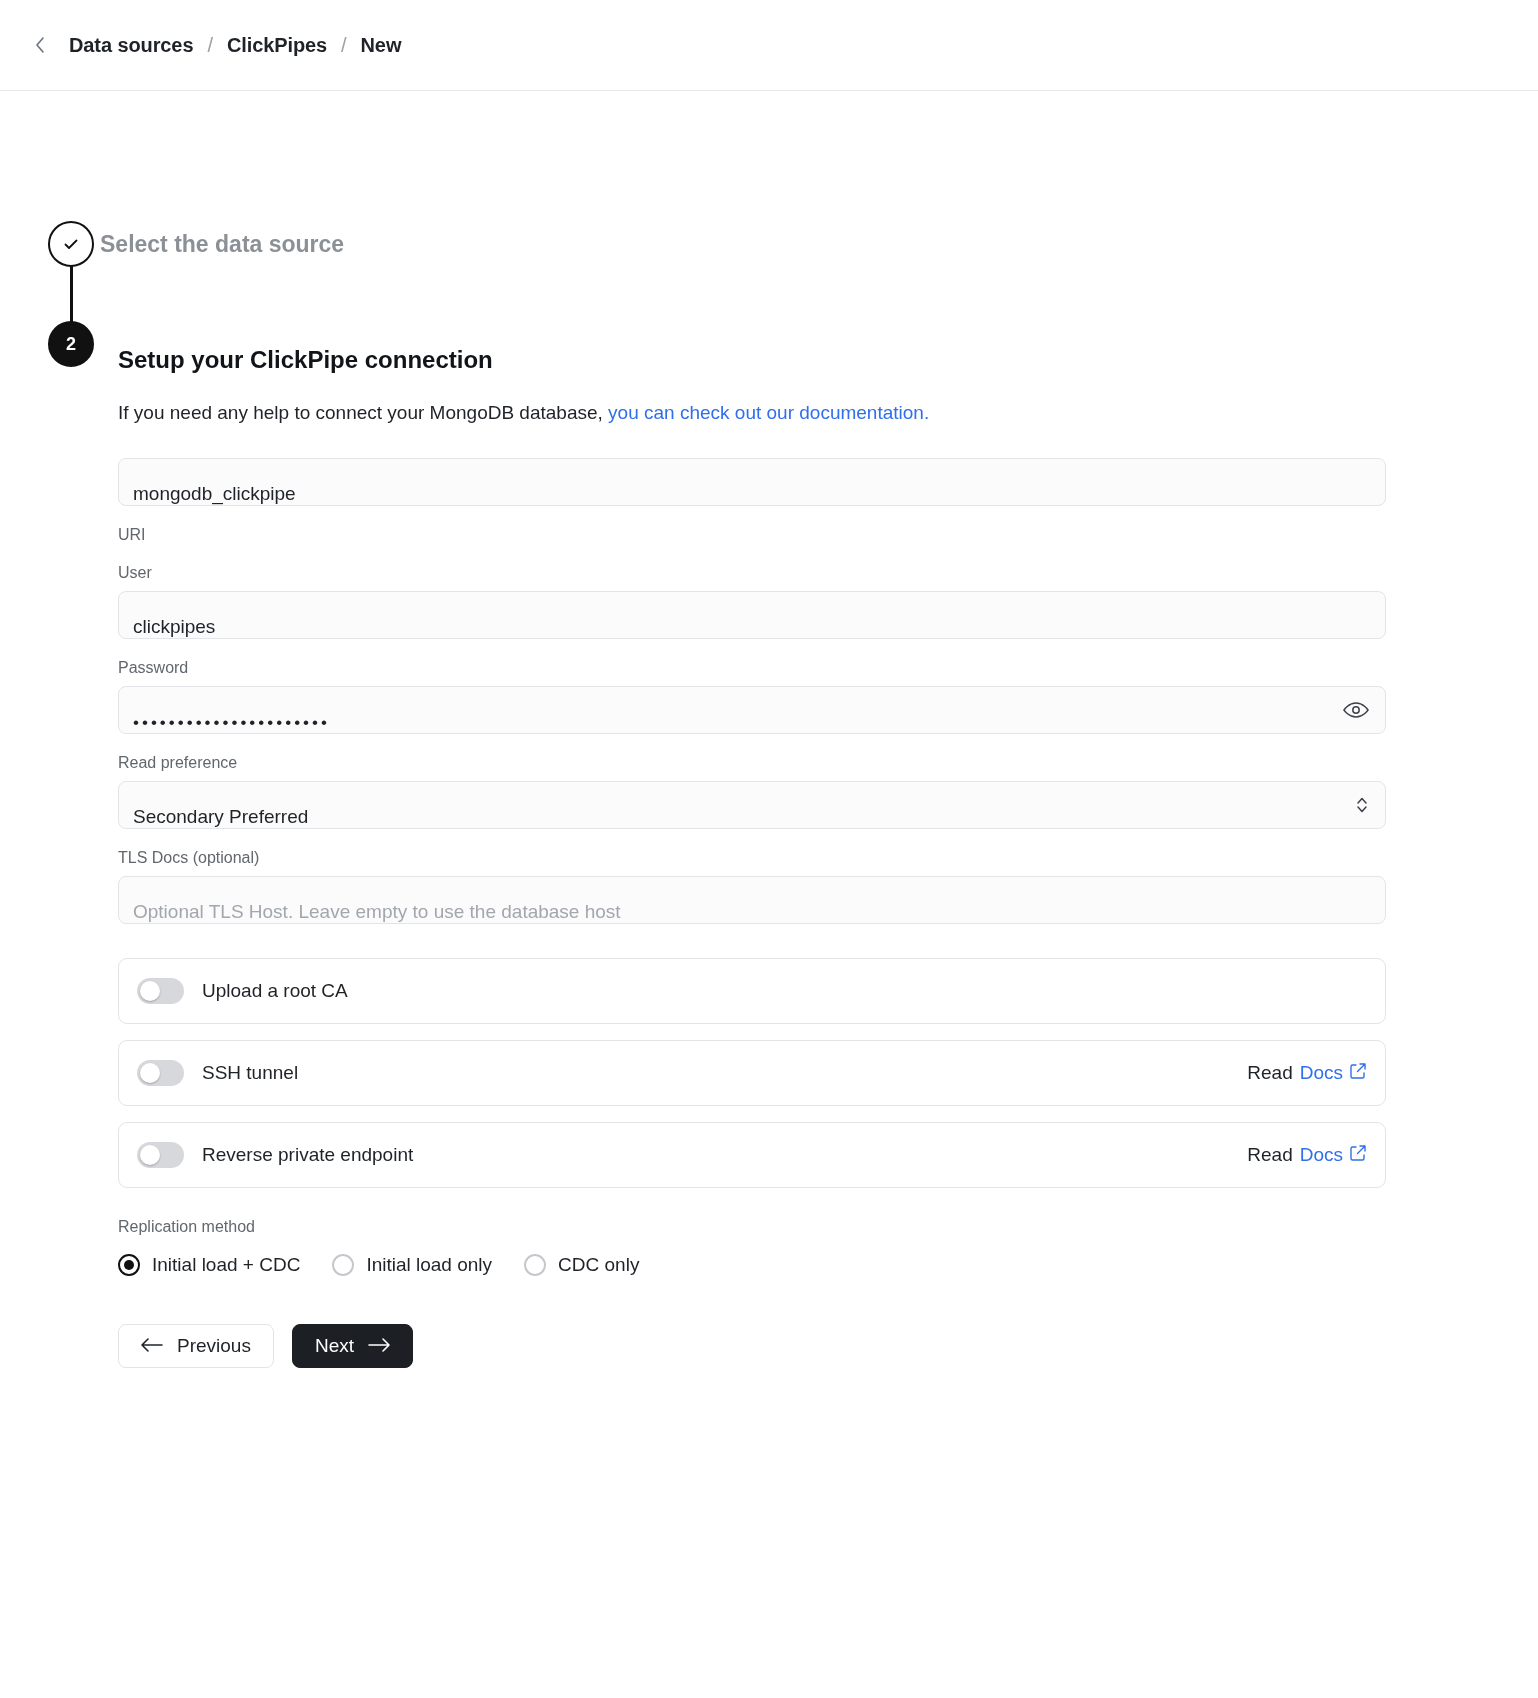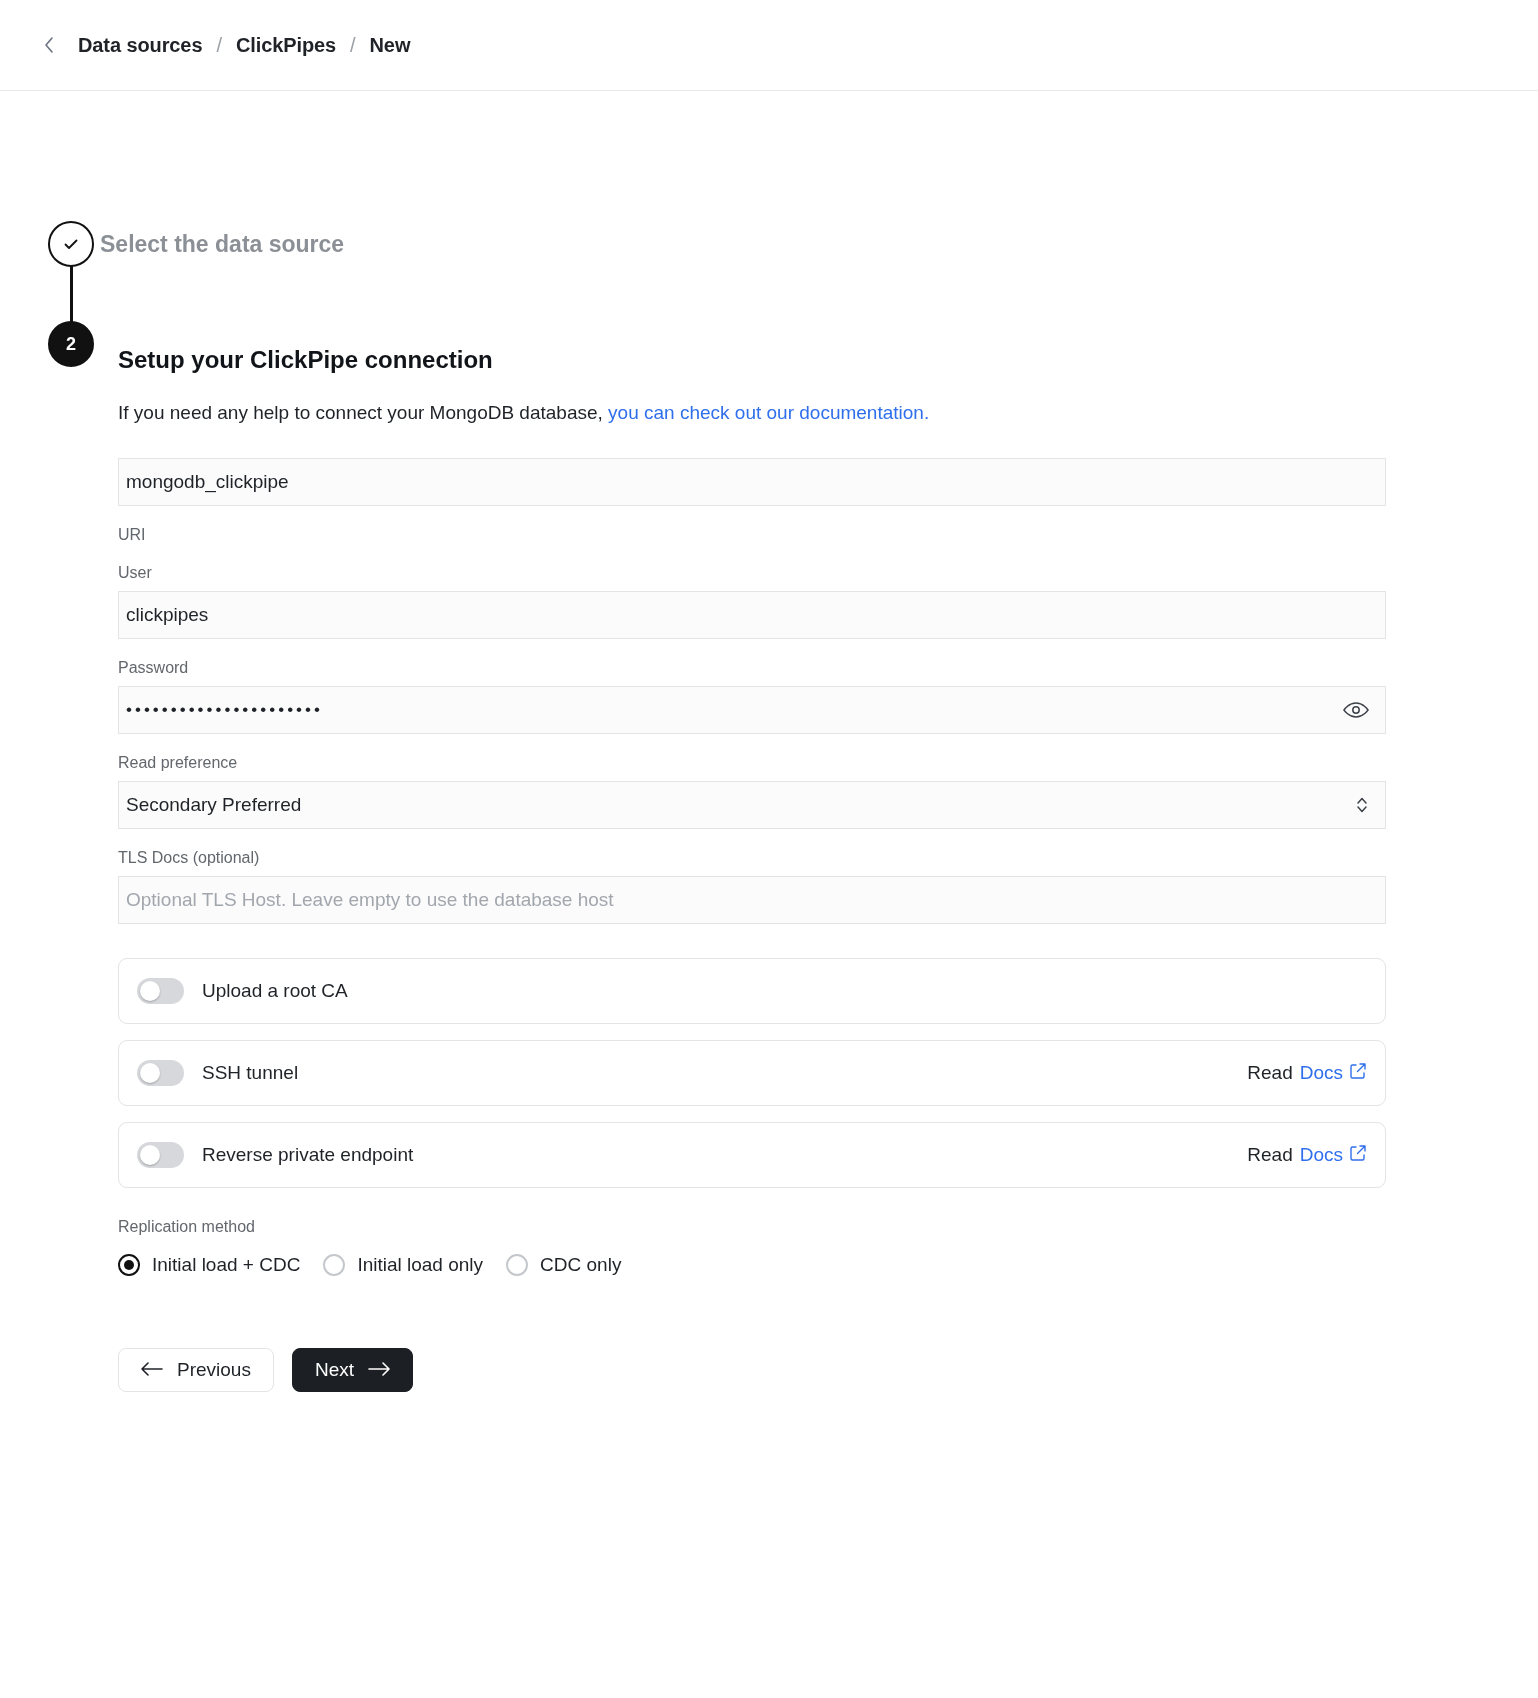--- a/index.html
+++ b/index.html
@@ -16,21 +16,21 @@
     position: relative;
     overflow: hidden;
   }
 
   
   .topbar {
     height: 91px;
     border-bottom: 1px solid #e8e8ea;
     display: flex;
     align-items: center;
-    padding-left: 36px;
+    padding-left: 27px;
     background: #fff;
   }
   .back-chevron {
     width: 26px;
     height: 26px;
     display: flex;
     align-items: center;
     justify-content: center;
     color: #6b7280;
     font-size: 20px;
@@ -137,25 +137,25 @@
   .field-label {
     font-size: 16px;
     color: #62676d;
     margin-bottom: 9px;
     font-weight: 500;
   }
   .input {
     width: 1268px;
     height: 48px;
     border: 1px solid #e3e4e8;
-    border-radius: 0;
+    border-radius: 8px;
     background: #fbfbfc;
     display: flex;
-    align-items: center;
-    padding: 0 7px;
+    align-items: flex-end;
+    padding: 0 14px;
     font-size: 19px;
     color: #1f2328;
     position: relative;
   }
   .input.placeholder { color: #a2a7ad; }
   .pw-dots {
     letter-spacing: 3px;
     font-size: 17px;
   }
   .eye-btn {
@@ -232,22 +232,22 @@
   
   .repl-label {
     font-size: 16px;
     color: #62676d;
     margin: 30px 0 18px 0;
     font-weight: 500;
   }
   .radios {
     display: flex;
     align-items: flex-end;
-    gap: 23px;
-    margin-bottom: 72px;
+    gap: 32px;
+    margin-bottom: 48px;
   }
   .radio-item {
     display: flex;
     align-items: center;
     gap: 12px;
     cursor: pointer;
   }
   .radio {
     width: 22px;
     height: 22px;

